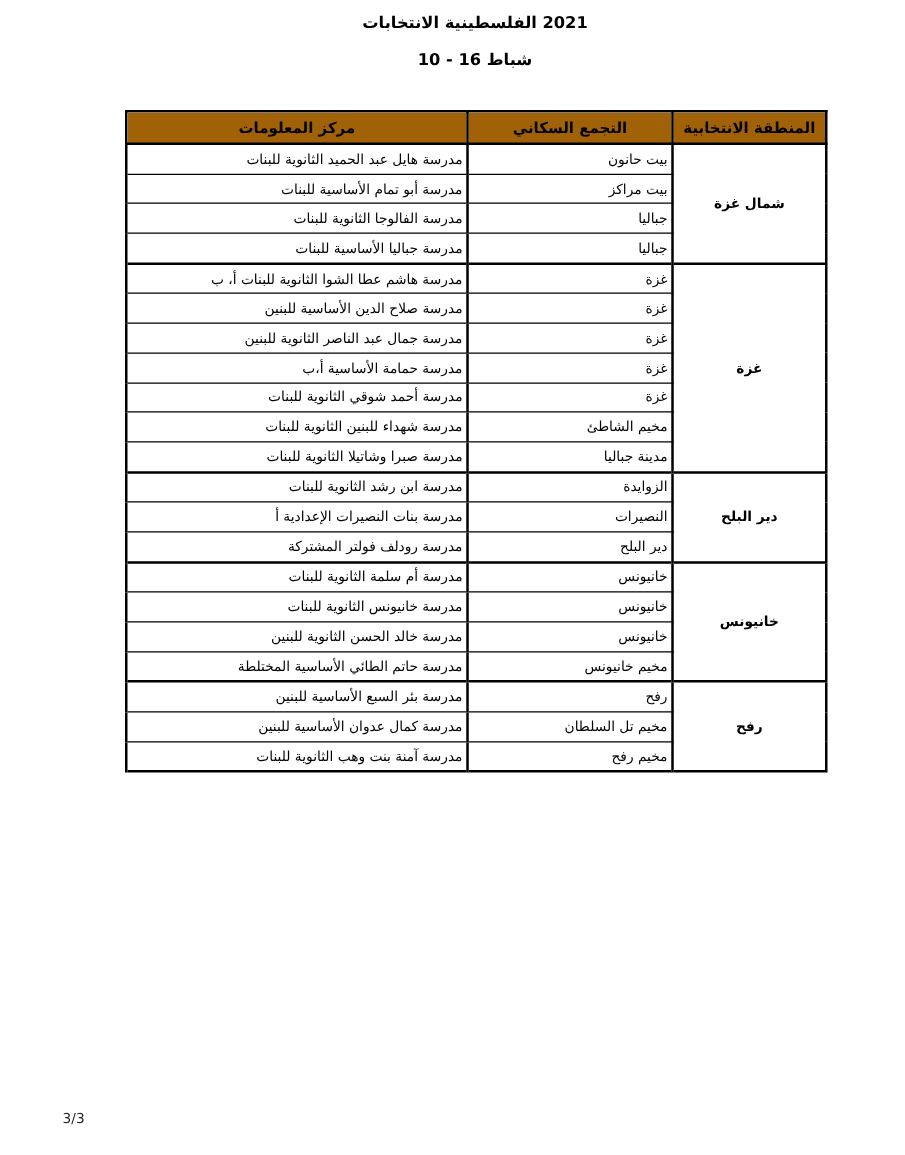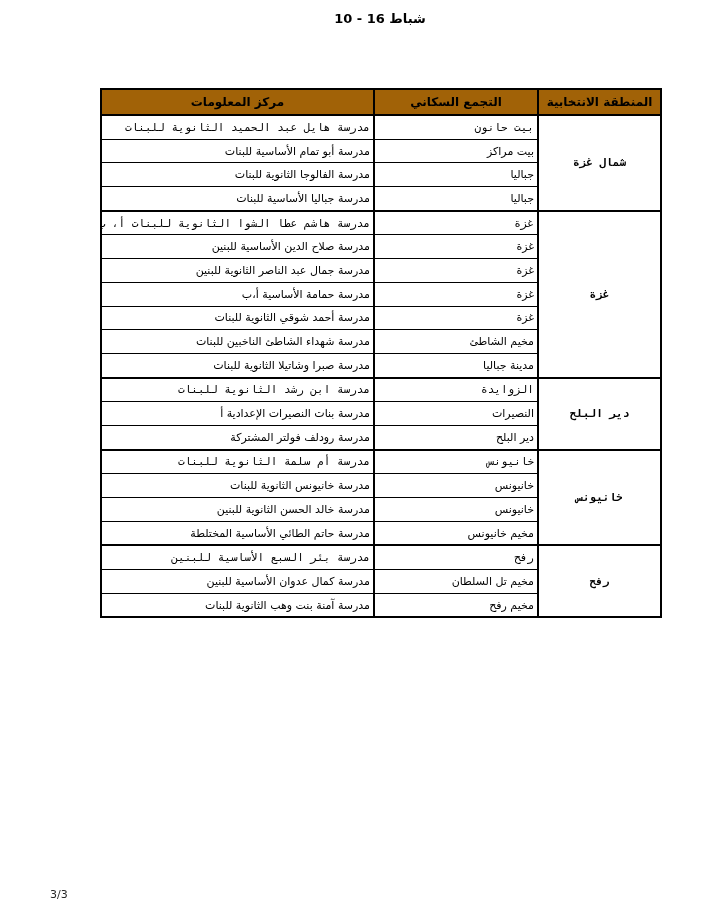--- a/index.html
+++ b/index.html
@@ -64,21 +64,20 @@
     border-bottom-width: 2px;
     border-top-width: 2px;
   }
   table.centers tbody td {
     height: 22.7px;
     font-size: 11px;
     vertical-align: middle;
   }
   tr.section-start td {
     border-top-width: 2px;
-    font-family: Liberation Mono, monospace;
   }
   td.district-cell {
     font-weight: bold;
     font-size: 12px;
     text-align: center;
   }
   td.community-cell {
     text-align: right;
     padding: 0 3px 0 2px;
   }
@@ -93,20 +92,21 @@
     top: 888px;
     font-size: 11px;
     color: #262626;
     direction: ltr;
   }
 </style>
 </head>
 <body>
 
 <div class="titles">
+  <div class="title-line"><span class="bidi-word">الانتخابات</span> <span class="bidi-word">الفلسطينية</span> <span class="bidi-word">2021</span></div>
   <div class="title-line"><span class="bidi-word">10</span> <span class="bidi-word">-</span> <span class="bidi-word">16</span> <span class="bidi-word">شباط</span></div>
 </div>
 
 <table class="centers">
   <colgroup>
     <col style="width:123px">
     <col style="width:164px">
     <col style="width:273px">
   </colgroup>
   <thead>
@@ -150,21 +150,21 @@
       <tr>
         <td class="community-cell">غزة</td>
         <td class="center-cell">مدرسة حمامة الأساسية أ،ب</td>
       </tr>
       <tr>
         <td class="community-cell">غزة</td>
         <td class="center-cell">مدرسة أحمد شوقي الثانوية للبنات</td>
       </tr>
       <tr>
         <td class="community-cell">مخيم الشاطئ</td>
-        <td class="center-cell">مدرسة شهداء الشاطئ الناخبين للبنات</td>
+        <td class="center-cell">مدرسة شهداء للبنين الثانوية للبنات</td>
       </tr>
       <tr>
         <td class="community-cell">مدينة جباليا</td>
         <td class="center-cell">مدرسة صبرا وشاتيلا الثانوية للبنات</td>
       </tr>
       <tr class="section-start">
         <td class="district-cell" rowspan="3">دير البلح</td>
         <td class="community-cell">الزوايدة</td>
         <td class="center-cell">مدرسة ابن رشد الثانوية للبنات</td>
       </tr>

